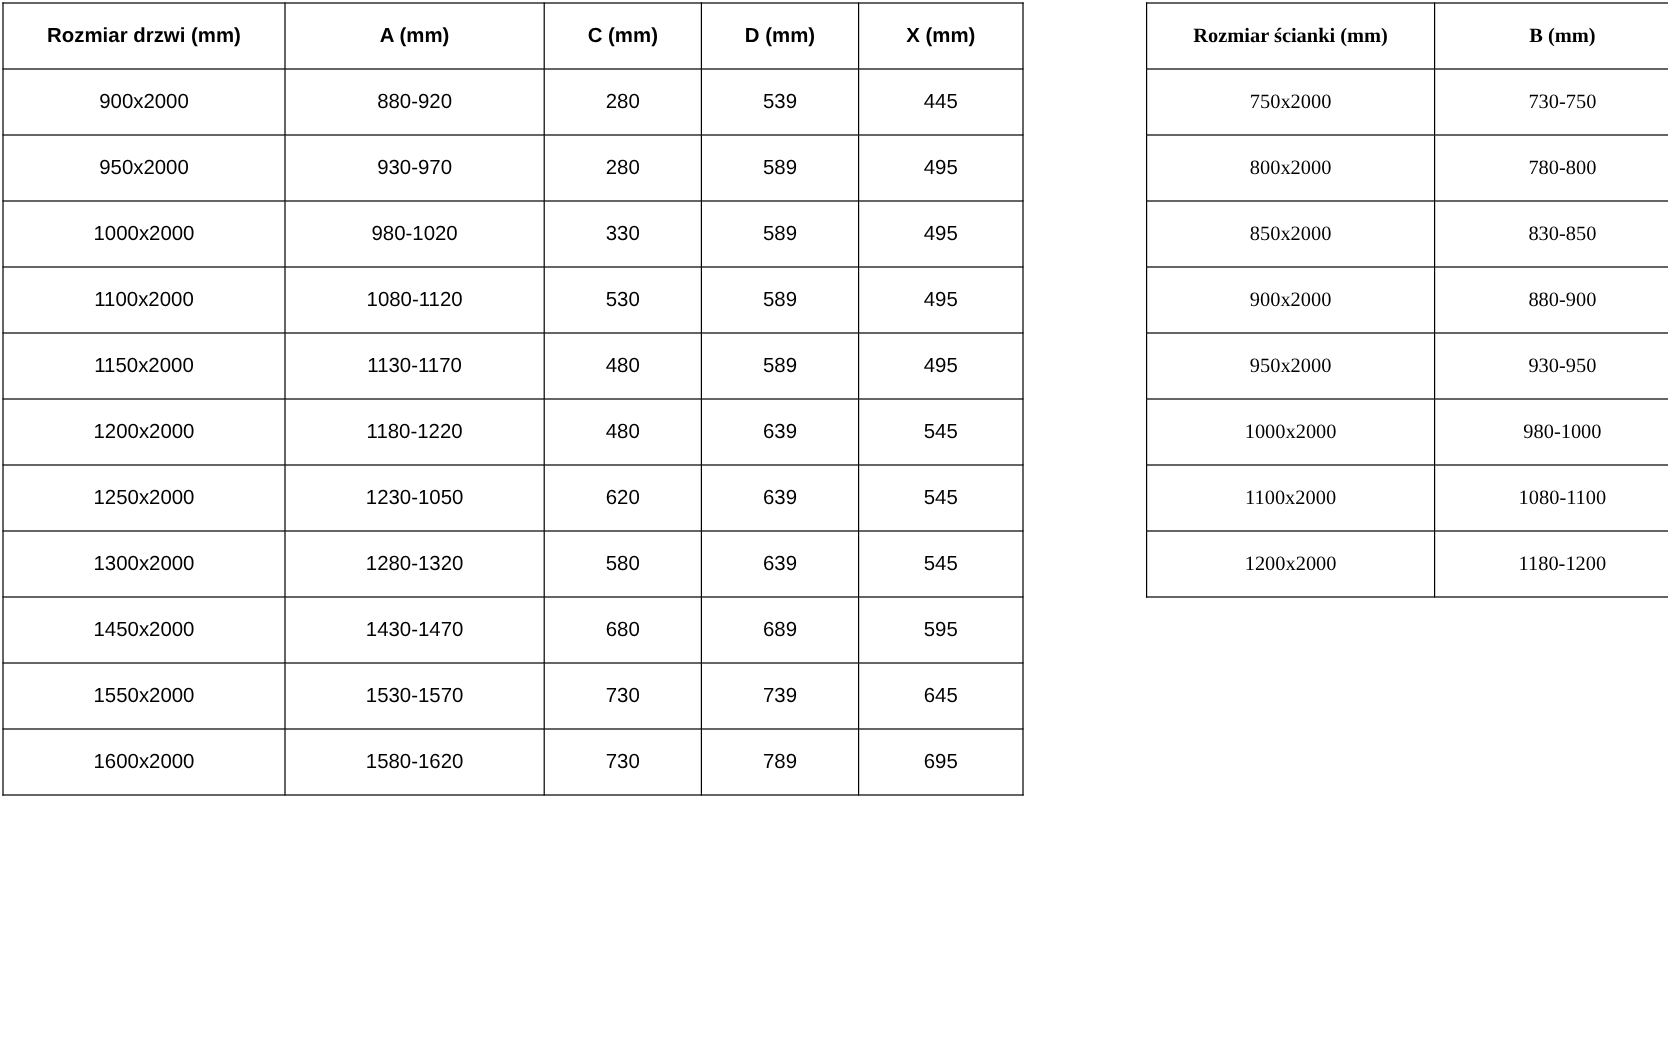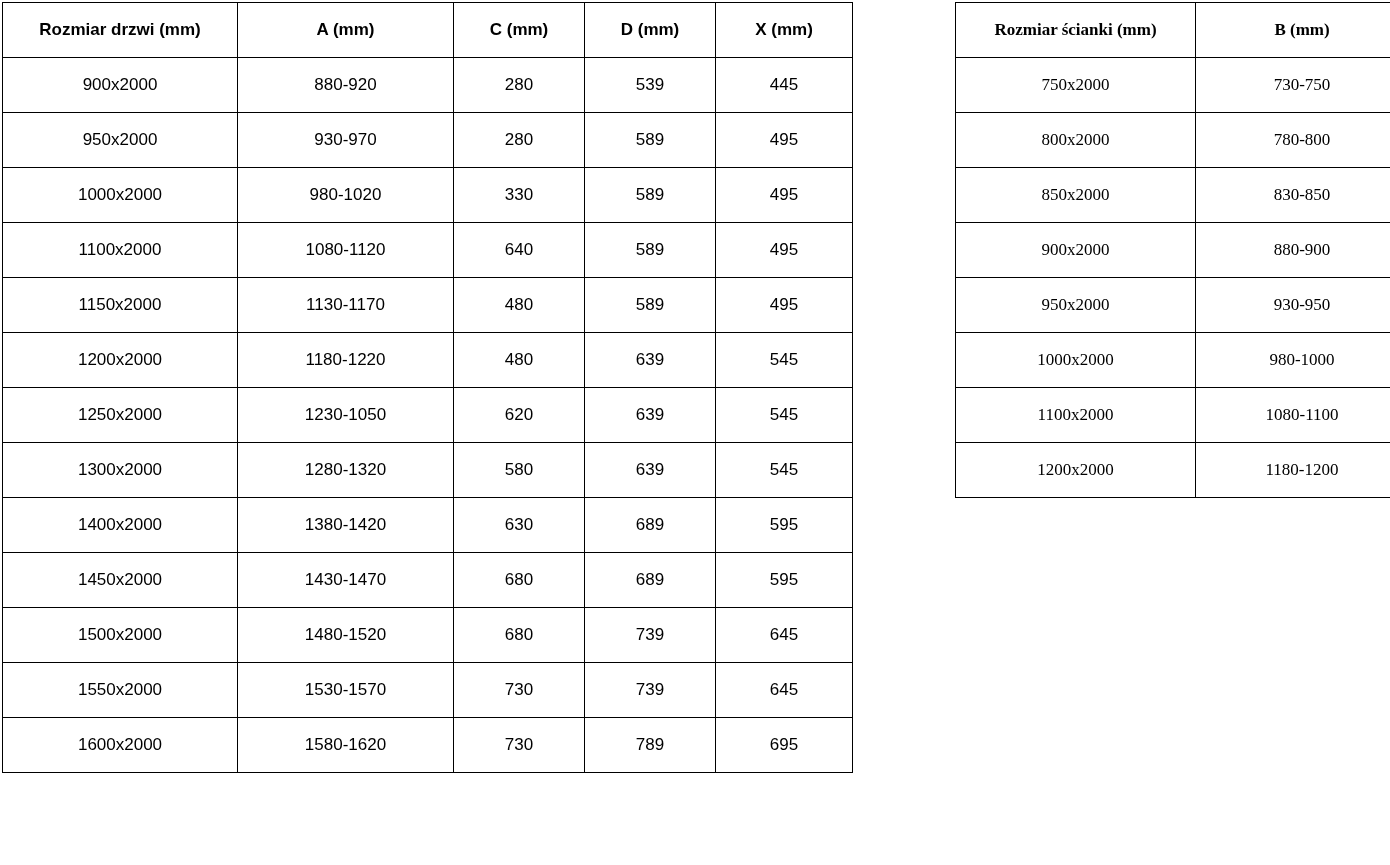--- a/index.html
+++ b/index.html
@@ -104,21 +104,21 @@
       <tr>
         <td>1000x2000</td>
         <td>980-1020</td>
         <td>330</td>
         <td>589</td>
         <td>495</td>
       </tr>
       <tr>
         <td>1100x2000</td>
         <td>1080-1120</td>
-        <td>640</td>
+        <td>530</td>
         <td>589</td>
         <td>495</td>
       </tr>
       <tr>
         <td>1150x2000</td>
         <td>1130-1170</td>
         <td>480</td>
         <td>589</td>
         <td>495</td>
       </tr>
@@ -137,39 +137,25 @@
         <td>545</td>
       </tr>
       <tr>
         <td>1300x2000</td>
         <td>1280-1320</td>
         <td>580</td>
         <td>639</td>
         <td>545</td>
       </tr>
       <tr>
-        <td>1400x2000</td>
-        <td>1380-1420</td>
-        <td>630</td>
-        <td>689</td>
-        <td>595</td>
-      </tr>
-      <tr>
         <td>1450x2000</td>
         <td>1430-1470</td>
         <td>680</td>
         <td>689</td>
         <td>595</td>
-      </tr>
-      <tr>
-        <td>1500x2000</td>
-        <td>1480-1520</td>
-        <td>680</td>
-        <td>739</td>
-        <td>645</td>
       </tr>
       <tr>
         <td>1550x2000</td>
         <td>1530-1570</td>
         <td>730</td>
         <td>739</td>
         <td>645</td>
       </tr>
       <tr>
         <td>1600x2000</td>

